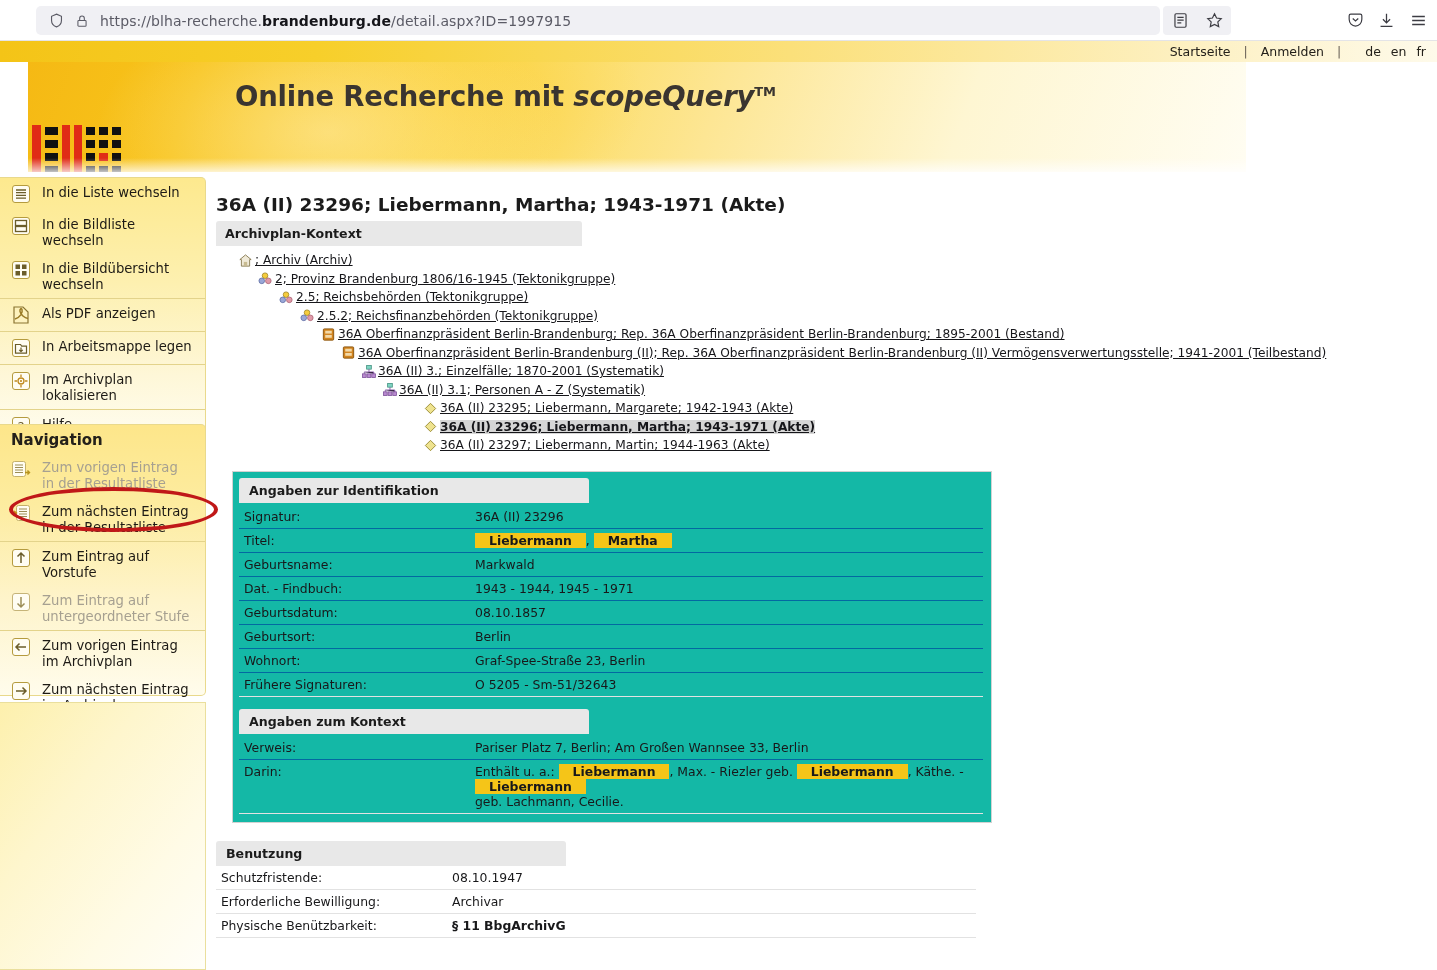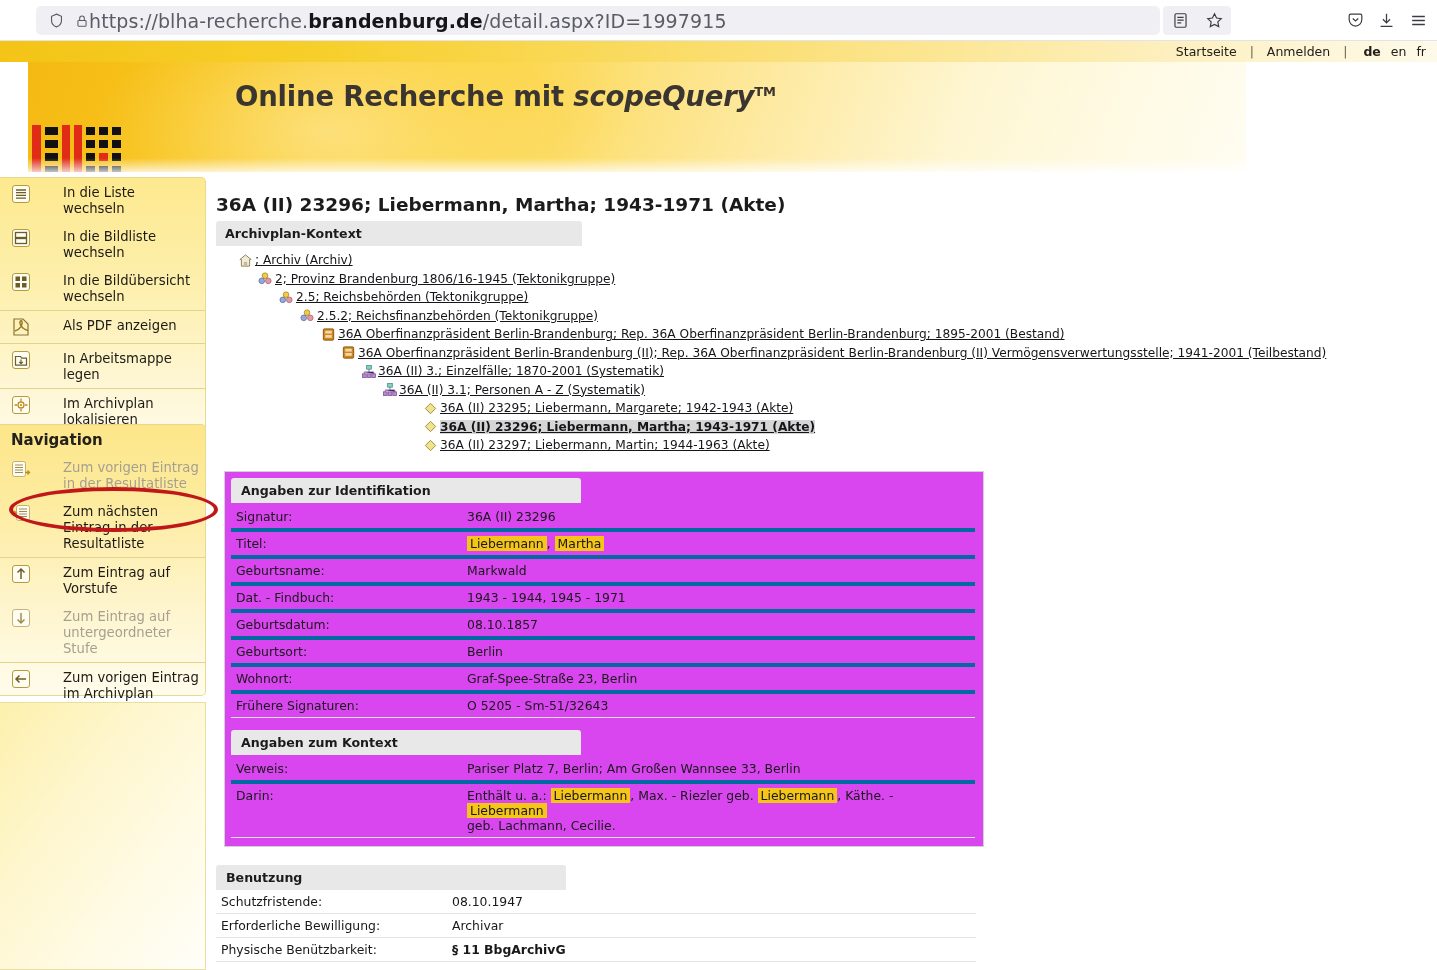--- a/index.html
+++ b/index.html
@@ -21,21 +21,22 @@
   .urlbar {
     position: absolute; left: 36px; top: 6px;
     width: 1124px; height: 29px;
     background: #f0f0f4;
     border-radius: 5px;
     display: flex; align-items: center;
   }
   .urlbar .shield { margin-left: 12px; width: 17px; height: 17px; }
   .urlbar .lock { margin-left: 10px; width: 14px; height: 16px; }
   .urlbar .urltext {
-    font-size: 19px;
+    margin-left: 11px;
+    font-size: 14px;
     color: #5b5b66;
     letter-spacing: 0.1px;
     white-space: nowrap;
   }
   .urlbar .urltext b { color: #15151a; font-weight: 700; }
   .chrome-icons-right {
     position: absolute; top: 6px; left: 1163px;
     width: 68px; height: 29px;
     background: #f0f0f4;
     border-radius: 4px;
@@ -55,21 +56,21 @@
     background: linear-gradient(to right, #f4c417 0%, #f7cf2a 22%, #fbe07a 55%, #fdf0c0 82%, #fefaea 100%);
   }
   .topbar-links {
     position: absolute; right: 8px; top: 3px;
     font-size: 12.5px; color: #23201a;
     white-space: nowrap;
   }
   .topbar-links a { color: #23201a; text-decoration: none; }
   .topbar-links .sep { padding: 0 9px; color: #6b6357; }
   .topbar-links .lang { padding: 0 3px; }
-  .topbar-links .lang.active { font-weight: 700; }
+  .topbar-links .lang.active { font-weight: 400; margin-left: 8px; }
 
   .header {
     position: absolute; left: 0; top: 62px;
     width: 1218px; height: 110px;
     background:
       radial-gradient(ellipse 330px 190px at 300px 70px, rgba(255,238,180,0.55) 0%, rgba(255,238,180,0) 70%),
       radial-gradient(ellipse 260px 150px at 430px 40px, rgba(253,200,40,0.35) 0%, rgba(253,200,40,0) 72%),
       linear-gradient(110deg, #f5b914 0%, #f8c41b 14%, #fbd645 34%, #fde694 56%, #fef6d2 76%, #fffdf2 100%);
     overflow: hidden;
     margin-left: 28px;
@@ -118,21 +119,20 @@
   }
   .sb-title {
     font-size: 15px; font-weight: 700; color: #24201a;
     padding: 6px 0 4px 11px;
   }
   .menu-item {
     display: flex; align-items: flex-start;
     padding: 5px 6px 5px 10px;
     min-height: 30px;
     cursor: pointer;
-    gap: 21px;
   }
   .menu-item.divider { border-top: 1px solid #e3d38b; }
   .menu-item .mi-icon {
     width: 22px; height: 22px; flex: 0 0 22px;
     margin-right: 10px; margin-top: 0px;
   }
   .menu-item .mi-label {
     font-size: 13.2px; color: #1d1a15; line-height: 16px;
     padding-top: 2px;
   }
@@ -167,49 +167,49 @@
   .tree-row .t-link {
     font-size: 12.2px; color: #16161a;
     text-decoration: underline;
     cursor: pointer;
   }
   .tree-row.current .t-link { font-weight: 700; background: #d6d6d6; }
 
   
   .block {
     border: 1px solid #d2d2d2;
-    margin: 0 0 14px 18px;
+    margin: 0 0 14px 26px;
     width: 760px;
-    background: #d946ef;
+    background: #14b8a6;
     padding: 0;
   }
   .block .bh {
     background: #e8e8e8;
     font-size: 12.6px; font-weight: 700; color: #1b1b1b;
     padding: 5px 10px;
     width: 350px;
     border-radius: 3px 3px 0 0;
     margin: 6px 6px 0 6px;
   }
   .kvtable {
     width: 100%;
     border-collapse: collapse;
     margin: 0;
   }
   .kvtable td {
-    border-bottom: 4px solid #0369a1;
+    border-bottom: 1px solid #0369a1;
     font-size: 12.4px;
     color: #18181a;
     padding: 4px 6px 4px 4px;
     vertical-align: top;
     line-height: 15px;
   }
   .kvtable td.k { width: 232px; padding-left: 5px; }
   .kvtable tr:last-child td { border-bottom: 1px solid #e2e2e2; }
-  .hl { background: #f5c518; font-weight: 400; padding: 0 3px; }
+  .hl { background: #f5c518; font-weight: 700; padding: 0 14px; }
   .redtext { color: #c00000; font-weight: 700; }
 
   
   .outer-block { margin: 0 0 12px 10px; width: 760px; }
   .outer-block .bh2 {
     background: #e8e8e8;
     font-size: 12.6px; font-weight: 700; color: #1b1b1b;
     padding: 5px 10px;
     width: 350px;
     border-radius: 3px 3px 0 0;

